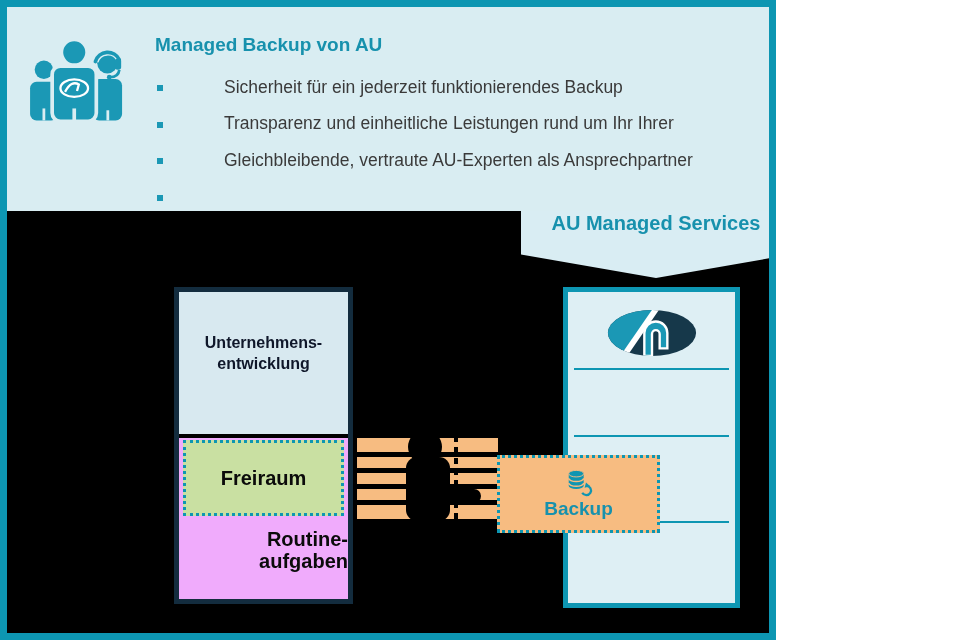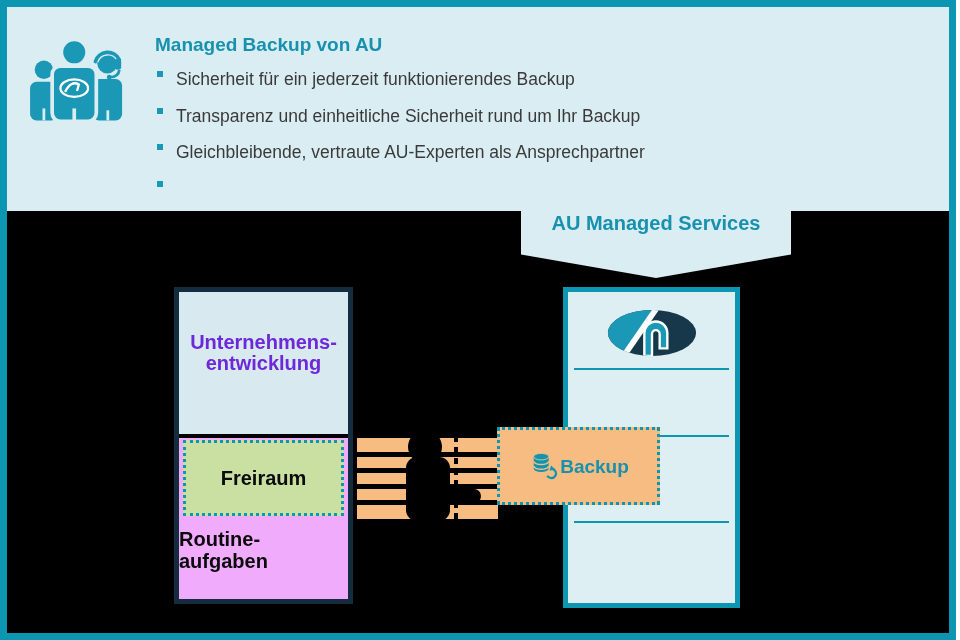--- a/index.html
+++ b/index.html
@@ -1,56 +1,56 @@
 <!DOCTYPE html>
 <html><head>
 <meta charset="utf-8">
 <style>
   html,body{margin:0;padding:0;}
   body{width:960px;height:640px;font-family:"Liberation Sans",sans-serif;}
-  .stage{position:relative;width:956px;height:640px;background:#000;border:7px solid #0d96b2;box-sizing:border-box;overflow:hidden;}
+  .stage{position:relative;width:776px;height:640px;background:#000;border:7px solid #0d96b2;box-sizing:border-box;overflow:hidden;}
   .abs{position:absolute;}
 
   
   .top-panel{left:0;top:0;width:946px;height:204px;background:#d9edf2;}
   .team-icon{left:16px;top:26px;width:108px;height:92px;}
   .hdr-title{left:148px;top:27px;font-size:19px;font-weight:bold;color:#1791ad;}
   .bullets{left:148px;top:62px;width:780px;list-style:none;margin:0;padding:0;position:absolute;}
-  .bullets li{height:36.5px;display:flex;font-size:17.5px;color:#3a3a3a;}
+  .bullets li{height:36.5px;display:flex;align-items:center;font-size:17.5px;color:#3a3a3a;gap:48px;}
   .sq{width:6px;height:6px;background:#1b98b5;margin:2px 13px 0 2px;flex:0 0 auto;}
 
   
   .banner{left:514px;top:204px;width:270px;height:67px;background:#d9edf3;
     clip-path:polygon(0 0,100% 0,100% 65%,50% 100%,0 65%);text-align:center;}
   .banner span{display:inline-block;margin-top:1px;font-size:20px;font-weight:bold;color:#1791ad;}
 
   
   .company-box{left:167px;top:280px;width:179px;height:317px;border:5px solid #132c3e;box-sizing:border-box;display:flex;flex-direction:column;}
   .company-top{height:142px;background:#d8e9f0;position:relative;flex:0 0 auto;}
-  .company-top .lbl{position:absolute;top:40px;left:0;right:0;text-align:center;font-size:20px;font-weight:bold;color:#6d28d9;line-height:21px;}
+  .company-top .lbl{position:absolute;top:40px;left:0;right:0;text-align:center;font-size:16px;font-weight:bold;color:#0f172a;line-height:21px;}
   .dotted-sep{height:4px;background:repeating-linear-gradient(90deg,#000 0 5px,rgba(0,0,0,0) 5px 9px);flex:0 0 auto;}
   .company-bottom{flex:1 1 auto;background:#f0abfc;position:relative;}
   .freiraum{position:absolute;left:4px;right:4px;top:2px;height:76px;background:#c9e0a2;border:3px dotted #0d96b2;box-sizing:border-box;display:flex;align-items:center;justify-content:center;font-size:20px;font-weight:bold;color:#0b0b0b;}
-  .routine{position:absolute;top:90px;left:0;right:0;text-align:left;font-size:20px;font-weight:bold;color:#0b0b0b;line-height:22px;}
+  .routine{position:absolute;top:90px;left:0;right:0;text-align:right;font-size:20px;font-weight:bold;color:#0b0b0b;line-height:22px;}
 
   
   .bar{left:350px;width:141px;background:#f7bc81;z-index:2;}
   .b1{top:431px;height:14px;} .b2{top:450px;height:11px;} .b3{top:466px;height:11px;}
   .b4{top:482px;height:11px;} .b5{top:498px;height:14px;}
   .person{left:396px;top:422px;width:80px;height:92px;z-index:3;}
   .vdash{left:447px;top:429px;width:4px;height:84px;z-index:4;background:repeating-linear-gradient(180deg,#000 0 6px,rgba(0,0,0,0) 6px 11px);}
 
   
   .provider-box{left:556px;top:280px;width:177px;height:321px;border:5px solid #0d96b2;box-sizing:border-box;background:#deeff4;}
   .provider-box .logo{position:absolute;left:50%;transform:translateX(-50%);top:16px;width:92px;height:50px;}
   .pline{position:absolute;left:6px;right:6px;height:2px;background:#0d96b2;}
   .pl1{top:76px;} .pl2{top:143px;} .pl3{top:229px;}
 
   
-  .backup-box{left:490px;top:420px;width:163px;height:78px;background:#f7bc81;border:3px dotted #0d96b2;box-sizing:border-box;z-index:5;display:flex;flex-direction:row;align-items:center;justify-content:center;}
+  .backup-box{left:490px;top:448px;width:163px;height:78px;background:#f7bc81;border:3px dotted #0d96b2;box-sizing:border-box;z-index:5;display:flex;flex-direction:column;align-items:center;justify-content:center;}
   .backup-box .blbl{font-size:19px;font-weight:bold;color:#1791ad;margin-top:1px;}
   .dbicon{width:32px;height:28px;}
 </style>
 </head>
 <body>
 
 <div class="stage">
 
   <div class="abs top-panel">
     <svg class="abs team-icon" viewBox="0 0 110 100">
@@ -75,21 +75,21 @@
       <path d="M42,64 Q49,51 57,56 L55,63" fill="none" stroke="#ffffff" stroke-width="2.5"></path>
     </svg>
     <div class="abs hdr-title">Managed Backup von AU</div>
     <ul class="bullets">
       <li>
           <span class="sq"></span>
           <span>Sicherheit für ein jederzeit funktionierendes Backup</span>
         </li>
       <li>
           <span class="sq"></span>
-          <span>Transparenz und einheitliche Sicherheit rund um Ihr Backup</span>
+          <span>Transparenz und einheitliche Leistungen rund um Ihr Ihrer</span>
         </li>
       <li>
           <span class="sq"></span>
           <span>Gleichbleibende, vertraute AU-Experten als Ansprechpartner</span>
         </li>
       <li>
           <span class="sq"></span>
         </li>
     </ul>
   </div>

